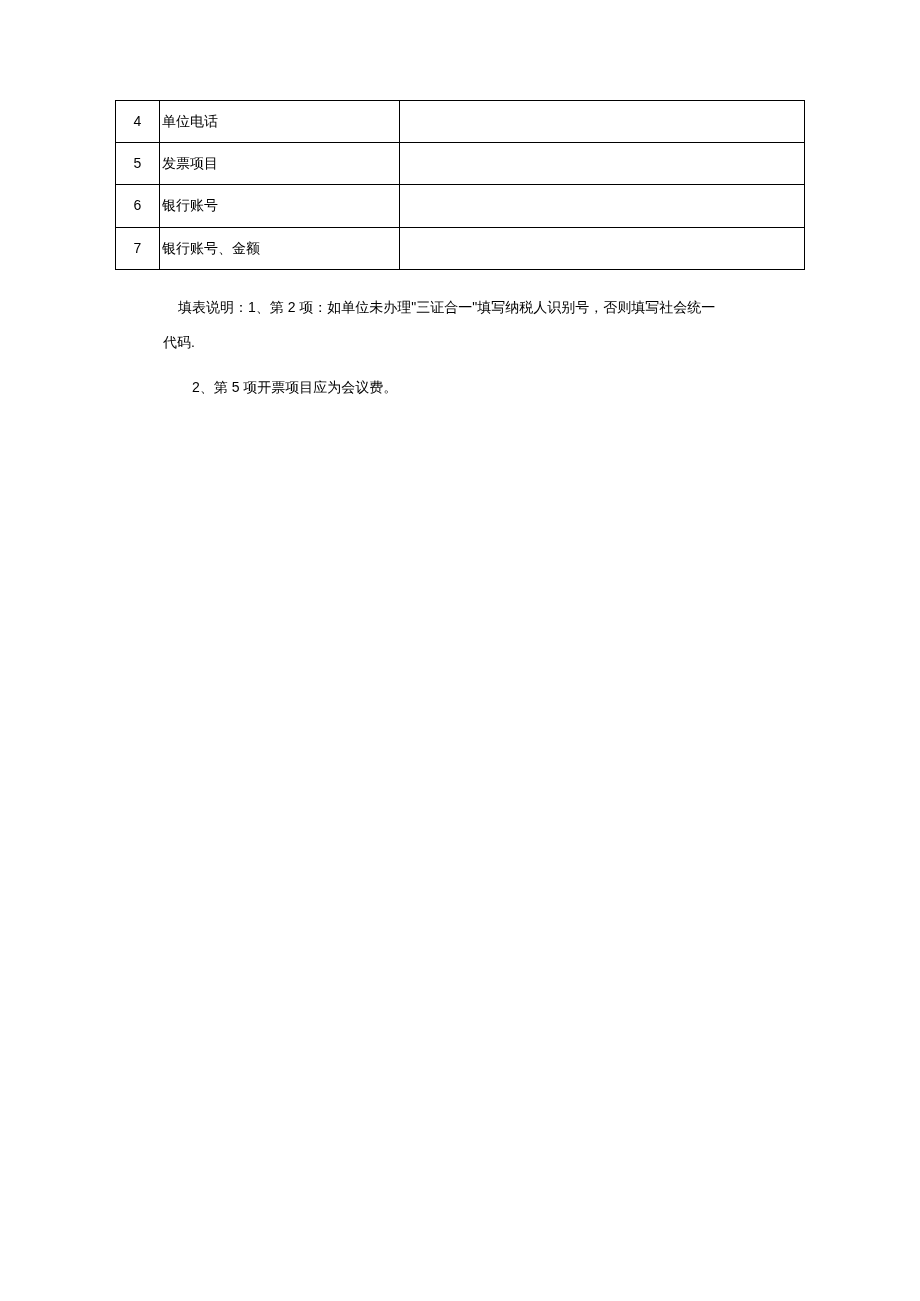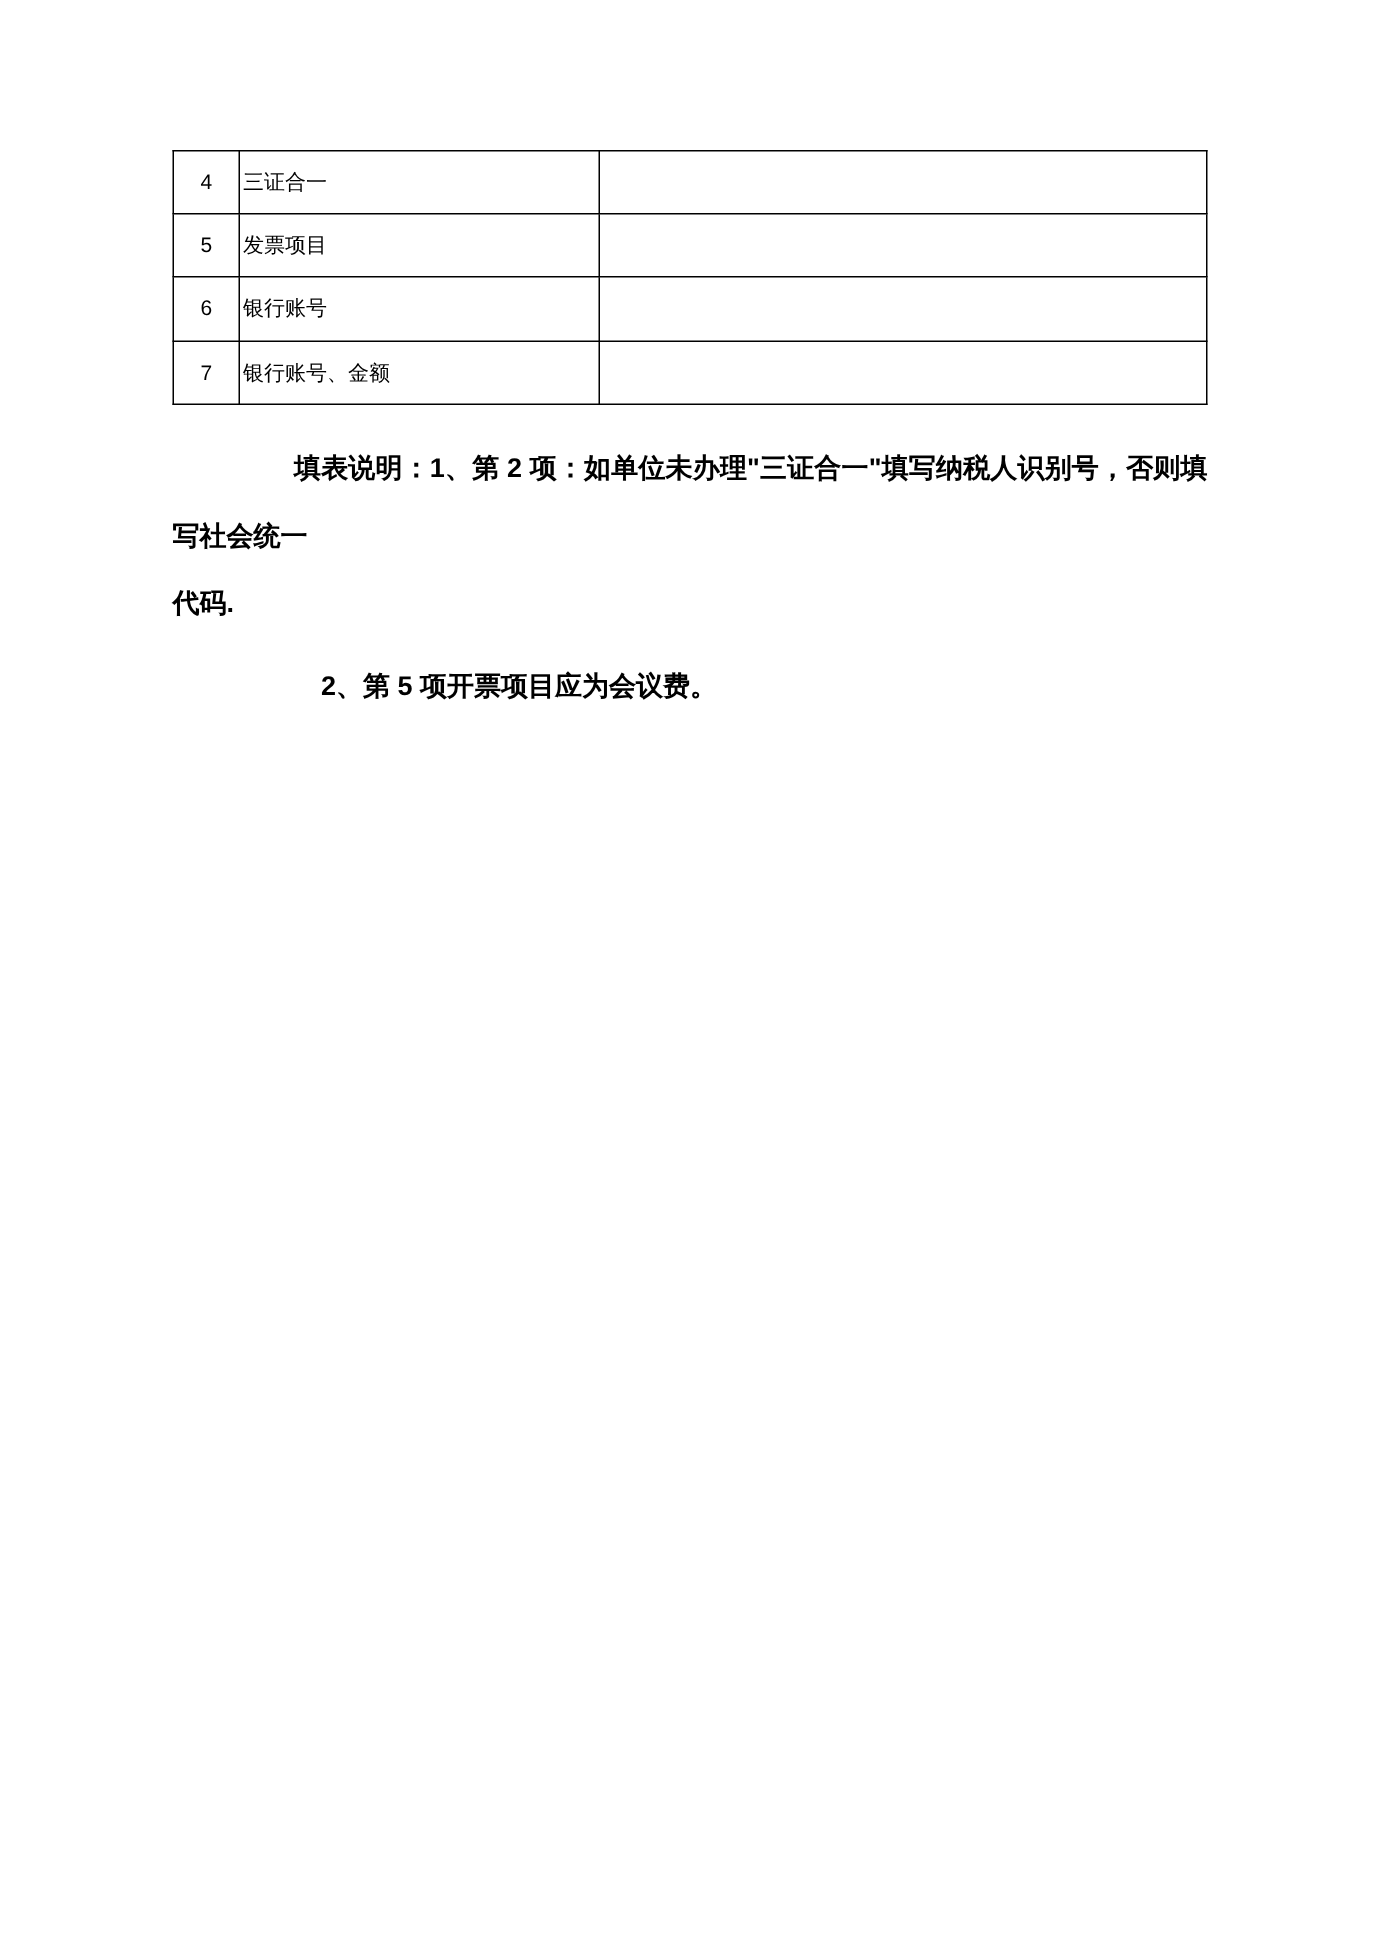--- a/index.html
+++ b/index.html
@@ -34,46 +34,46 @@
       vertical-align: top;
     }
     td.label-col {
       width: 240px;
       padding-left: 2px;
     }
     td.value-col {
       width: auto;
     }
     .note {
-      font-size: 18px;
+      font-size: 14px;
       line-height: 2.5;
       text-align: justify;
-      font-weight: bold;
     }
     .note-line1 {
       text-indent: 4.5em;
     }
     .note-line2 {
       text-indent: 0;
+      margin-left: 48px;
     }
     .note-line3 {
       text-indent: 5.5em;
       margin-top: 10px;
     }
   </style>
 </head>
 <body>
 
 <div class="page">
 
   <table>
     <tbody>
         <tr>
       <td class="num-col">4</td>
-      <td class="label-col">三证合一</td>
+      <td class="label-col">单位电话</td>
       <td class="value-col"></td>
     </tr>
     <tr>
       <td class="num-col">5</td>
       <td class="label-col">发票项目</td>
       <td class="value-col"></td>
     </tr>
     <tr>
       <td class="num-col">6</td>
       <td class="label-col">银行账号</td>

